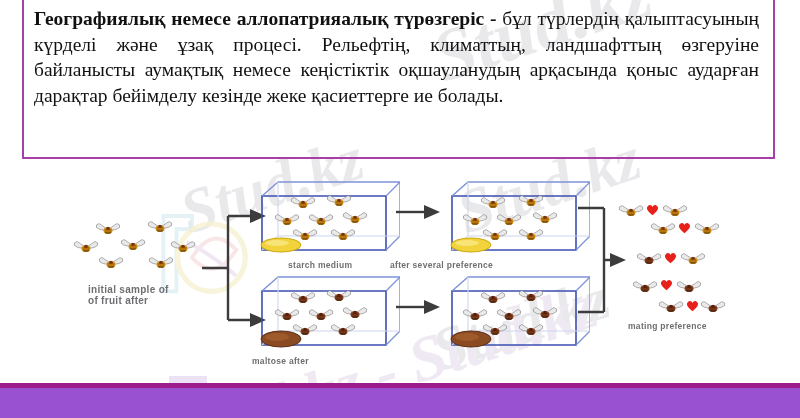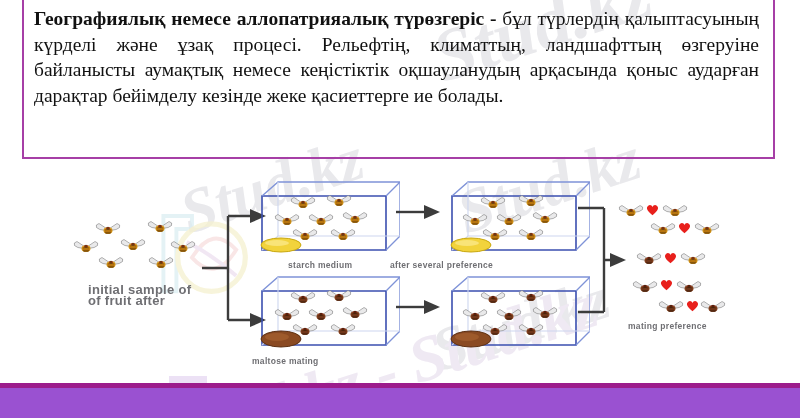--- a/index.html
+++ b/index.html
@@ -30,21 +30,21 @@
     font-family:"Liberation Serif",serif;font-size:19.5px;line-height:25.6px;
     color:#111;text-align:justify;text-justify:inter-word;
   }
   #para b{font-weight:bold;}
 
   
   #diagram{position:absolute;left:0;top:160px;width:800px;height:210px;}
 
   .lbl{position:absolute;font-family:"Liberation Sans",sans-serif;font-size:8.5px;
        color:#6f6f73;font-weight:bold;letter-spacing:.3px;white-space:nowrap;}
-  .lbl2{position:absolute;font-family:"Liberation Sans",sans-serif;font-size:13px;
+  .lbl2{position:absolute;font-family:"Liberation Sans",sans-serif;font-size:10px;
        color:#6f6f73;font-weight:bold;letter-spacing:.3px;line-height:11px;}
 
   
   .boxwrap{position:absolute;}
   .flyholder{position:absolute;left:0;top:0;width:100%;height:100%;}
 
   .fly{position:absolute;width:26px;height:14px;}
   .heart{position:absolute;width:13px;height:12px;}
 
   .arrow{position:absolute;}
@@ -179,21 +179,21 @@
           <use href="#flyB"></use>
         </svg>
       <svg class="fly" style="left:82px;top:48px;" viewBox="0 0 52 28">
           <use href="#flyB"></use>
         </svg>
       <svg style="position:absolute;left:12px;top:55px;width:42px;height:18px;" viewBox="0 0 42 18">
         <ellipse cx="21" cy="9" rx="20" ry="8" fill="#8a4a22" stroke="#5e3114" stroke-width="1"></ellipse>
         <ellipse cx="17" cy="7" rx="12" ry="4" fill="#a35e2e" opacity=".8"></ellipse>
       </svg>
     </div>
-    <div class="lbl" style="left:252px;top:196px;">maltose mating</div>
+    <div class="lbl" style="left:252px;top:196px;">maltose after</div>
 
     <svg class="arrow" style="left:396px;top:44px;width:44px;height:16px;" viewBox="0 0 44 16">
       <path d="M0 8 H30" fill="none" stroke="#3c3c3c" stroke-width="2.4"></path>
       <path d="M28 1 L44 8 L28 15 Z" fill="#3c3c3c"></path>
     </svg>
     <svg class="arrow" style="left:396px;top:139px;width:44px;height:16px;" viewBox="0 0 44 16">
       <path d="M0 8 H30" fill="none" stroke="#3c3c3c" stroke-width="2.4"></path>
       <path d="M28 1 L44 8 L28 15 Z" fill="#3c3c3c"></path>
     </svg>
 

